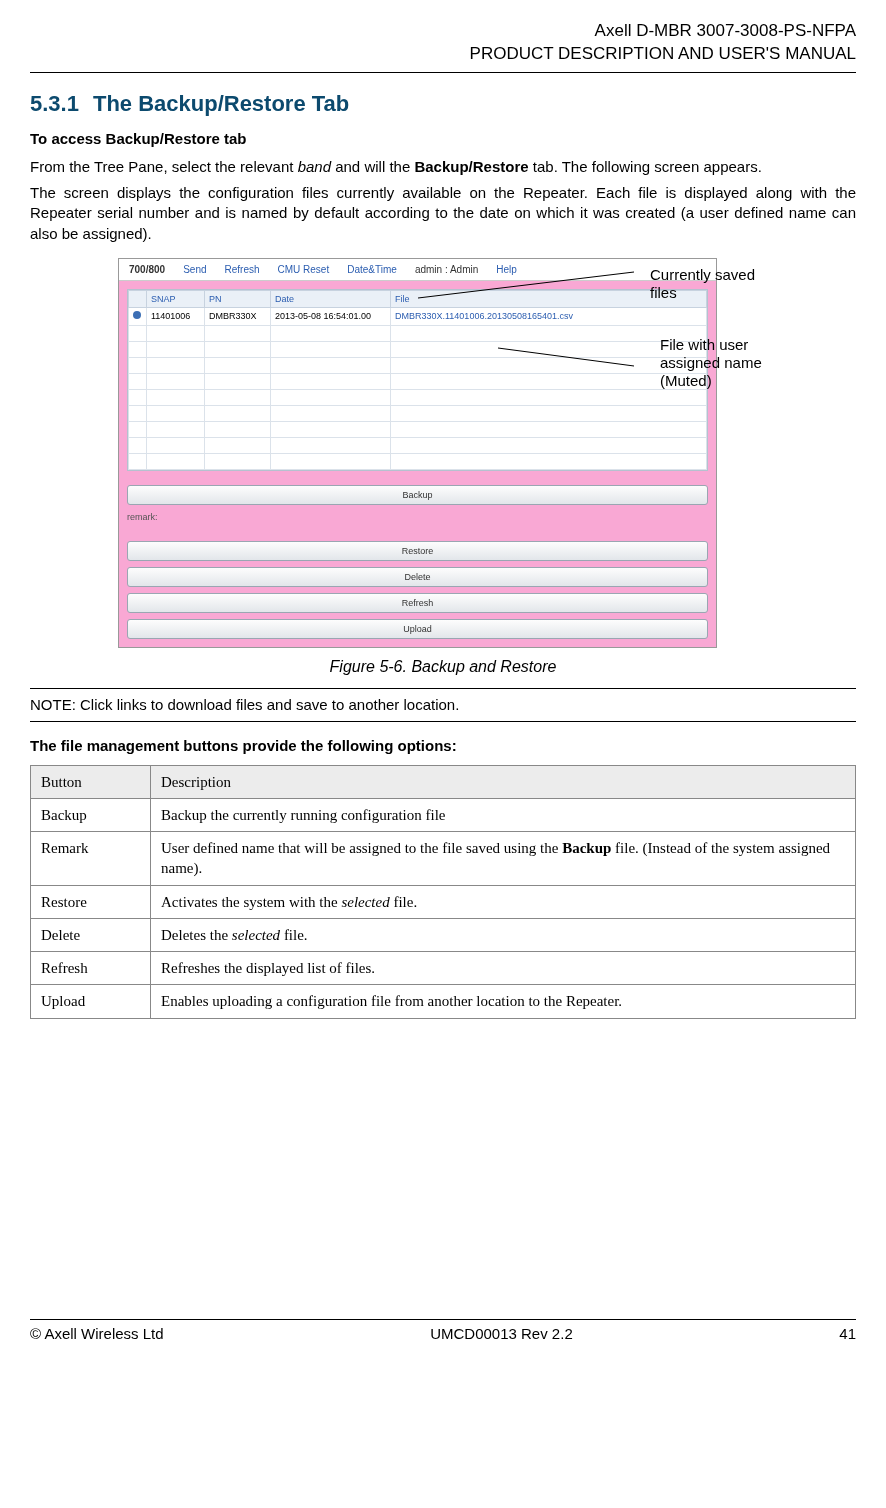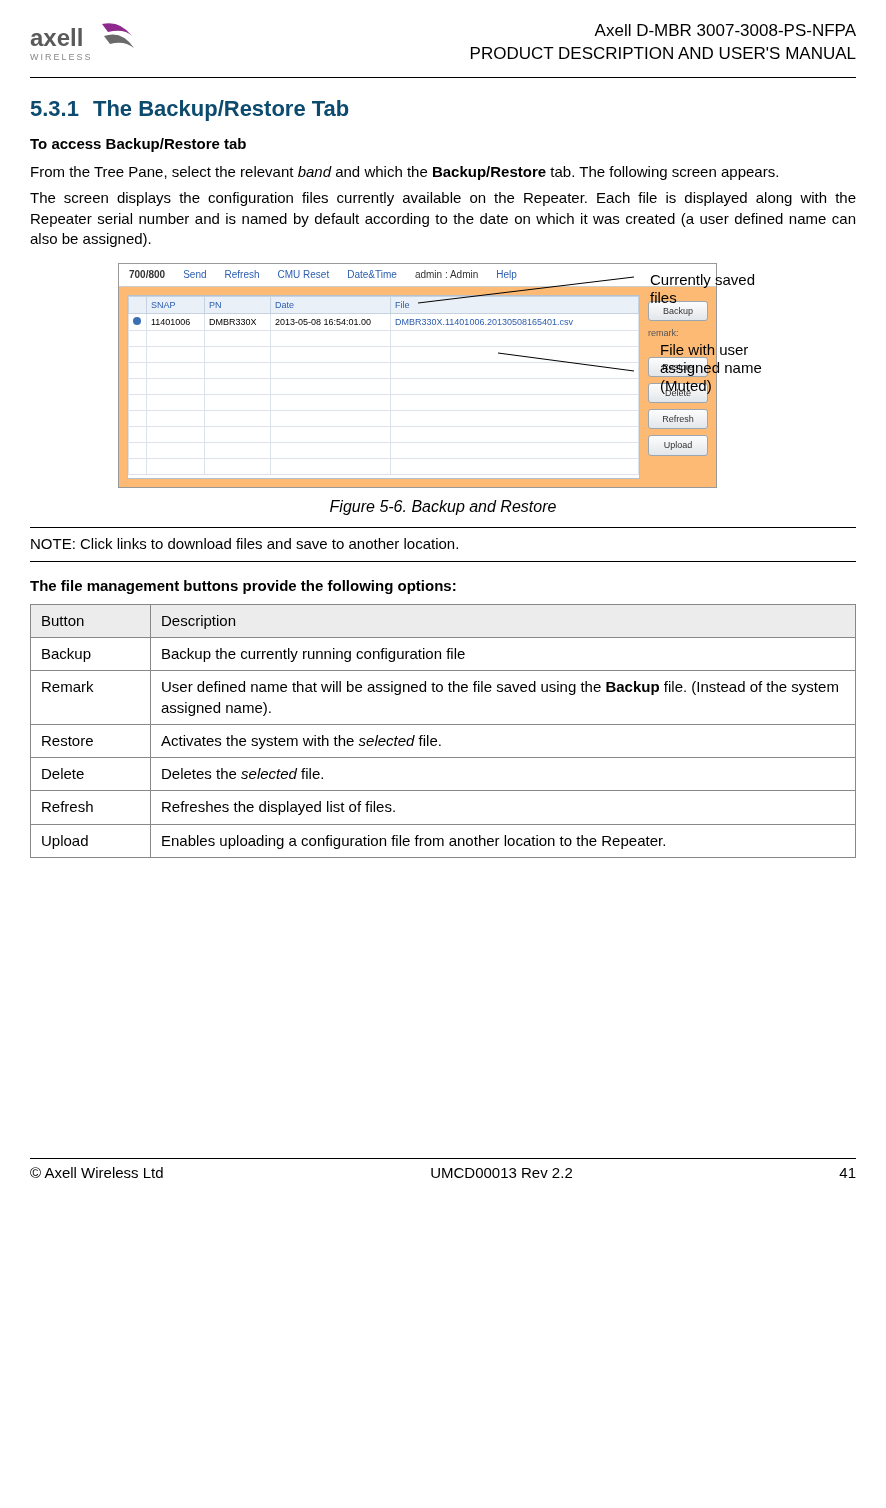--- a/index.html
+++ b/index.html
@@ -66,22 +66,23 @@
     font-size: 10px;
     color: #fff;
     background: #e46a1f;
     border-right: 1px solid #fff;
   }
   .tab.active { background: #3c6fb5; }
   .tab-content {
     display: flex;
     padding: 8px;
     gap: 8px;
-    background: #fdba74;
+    background: #f9a8d4;
     min-height: 200px;
+    flex-direction: column;
   }
   .filetable {
     flex: 1;
     border: 1px solid #b5c1cf;
     background: #fff;
     font-size: 9px;
   }
   .filetable table { width: 100%; border-collapse: collapse; table-layout: fixed; }
   .filetable th {
     background: #eaf0f7;
@@ -133,21 +134,21 @@
     border-top: 1px solid #000;
     border-bottom: 1px solid #000;
     padding: 6px 0;
     margin: 8px 0 14px 0;
     font-size: 15px;
   }
   table.desc {
     width: 100%;
     border-collapse: collapse;
     margin-top: 8px;
-    font-family: Liberation Sans, sans-serif;
+    font-family: Liberation Serif, serif;
     font-size: 15px;
     padding-left: 48px;
   }
   table.desc th, table.desc td {
     border: 1px solid #888;
     padding: 6px 10px;
     text-align: left;
     vertical-align: top;
     font-weight: normal;
   }
@@ -158,42 +159,34 @@
     padding-top: 4px;
     display: flex;
     justify-content: space-between;
     font-size: 15px;
   }
 </style>
 </head>
 <body>
 
 <div class="header">
-  <div class="logo">
-    <svg width="110" height="48" viewBox="0 0 110 48">
-      <text x="0" y="28" font-family="Arial" font-size="24" font-weight="bold" fill="#5a5a5a">axell</text>
-      <text x="0" y="42" font-family="Arial" font-size="9" letter-spacing="2" fill="#888">WIRELESS</text>
-      <path d="M72 6 Q90 2 102 18 Q94 10 78 14 Z" fill="#8e2a8e"></path>
-      <path d="M74 18 Q92 12 104 30 Q94 22 80 26 Z" fill="#6a6a6a"></path>
-    </svg>
-  </div>
   <div class="header-titles">
     <div>Axell D-MBR 3007-3008-PS-NFPA</div>
     <div>PRODUCT DESCRIPTION AND USER'S MANUAL</div>
   </div>
 </div>
 
 <h3 class="section-num">
   <span class="num">5.3.1</span><span>The Backup/Restore Tab</span>
 </h3>
 
 <div class="subhead">To access Backup/Restore tab</div>
 
 <p class="body">
-  <span>From the Tree Pane, select the relevant </span><span class="italic">band</span><span> and which the </span><span class="bold">Backup/Restore</span><span> tab. The following screen appears.</span>
+  <span>From the Tree Pane, select the relevant </span><span class="italic">band</span><span> and will the </span><span class="bold">Backup/Restore</span><span> tab. The following screen appears.</span>
 </p>
 
 <p class="body">The screen displays the configuration files currently available on the Repeater. Each file is displayed along with the Repeater serial number and is named by default according to the date on which it was created (a user defined name can also be assigned).</p>
 
 <div class="figure-wrap">
   <div class="screenshot">
     <div class="sc-top">
       <span class="band">700/800</span>
       <span>Send</span>
       <span>Refresh</span>

